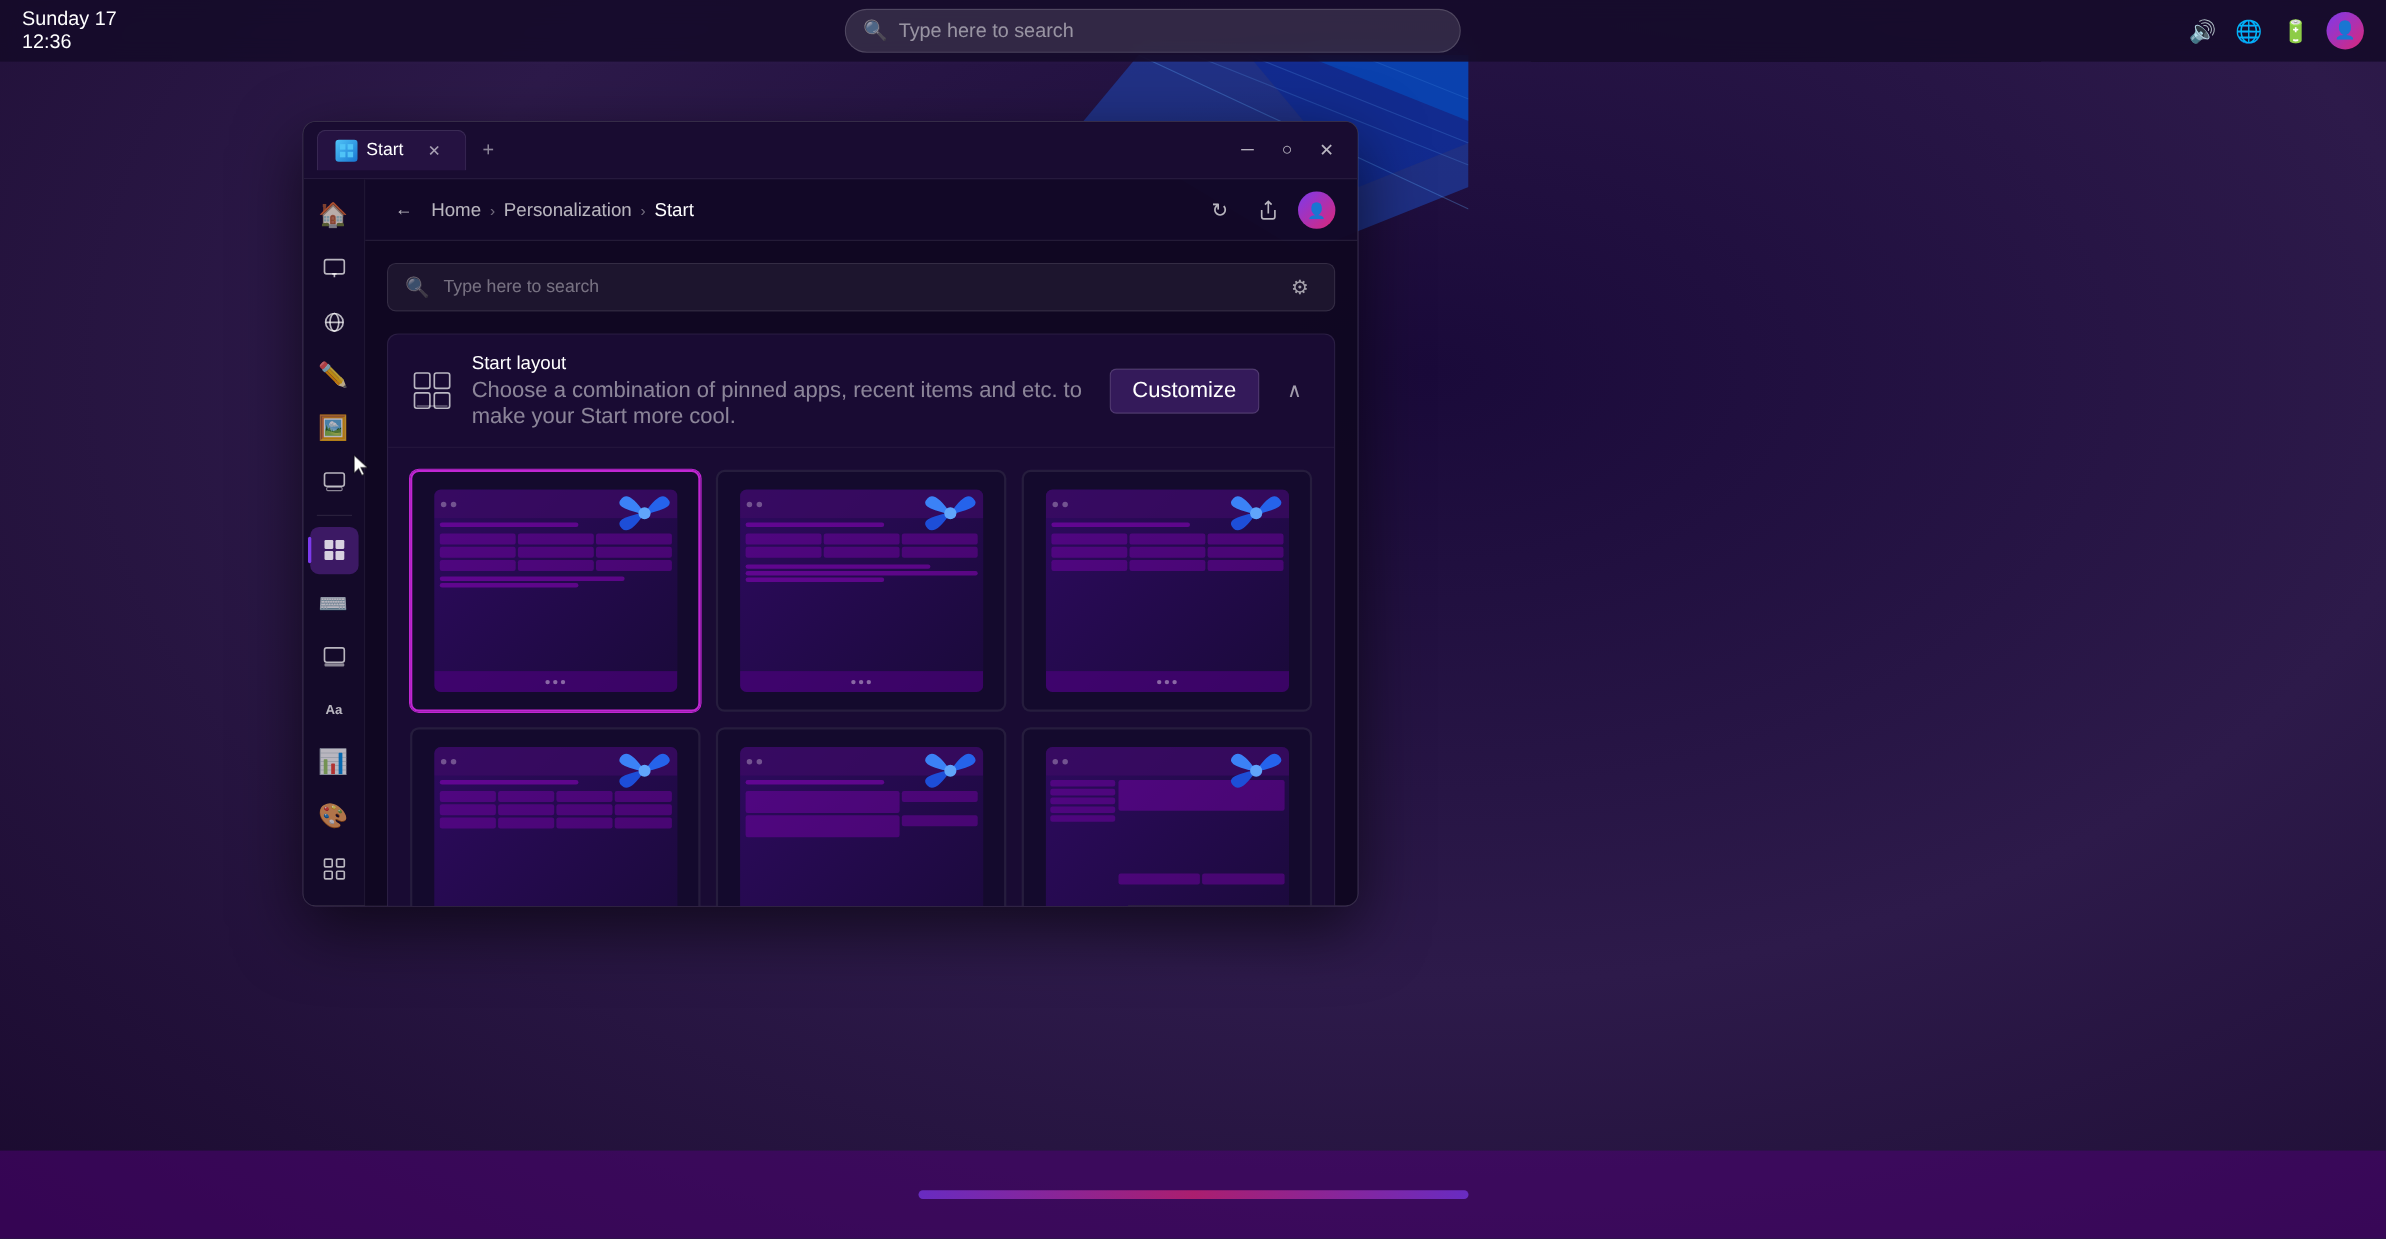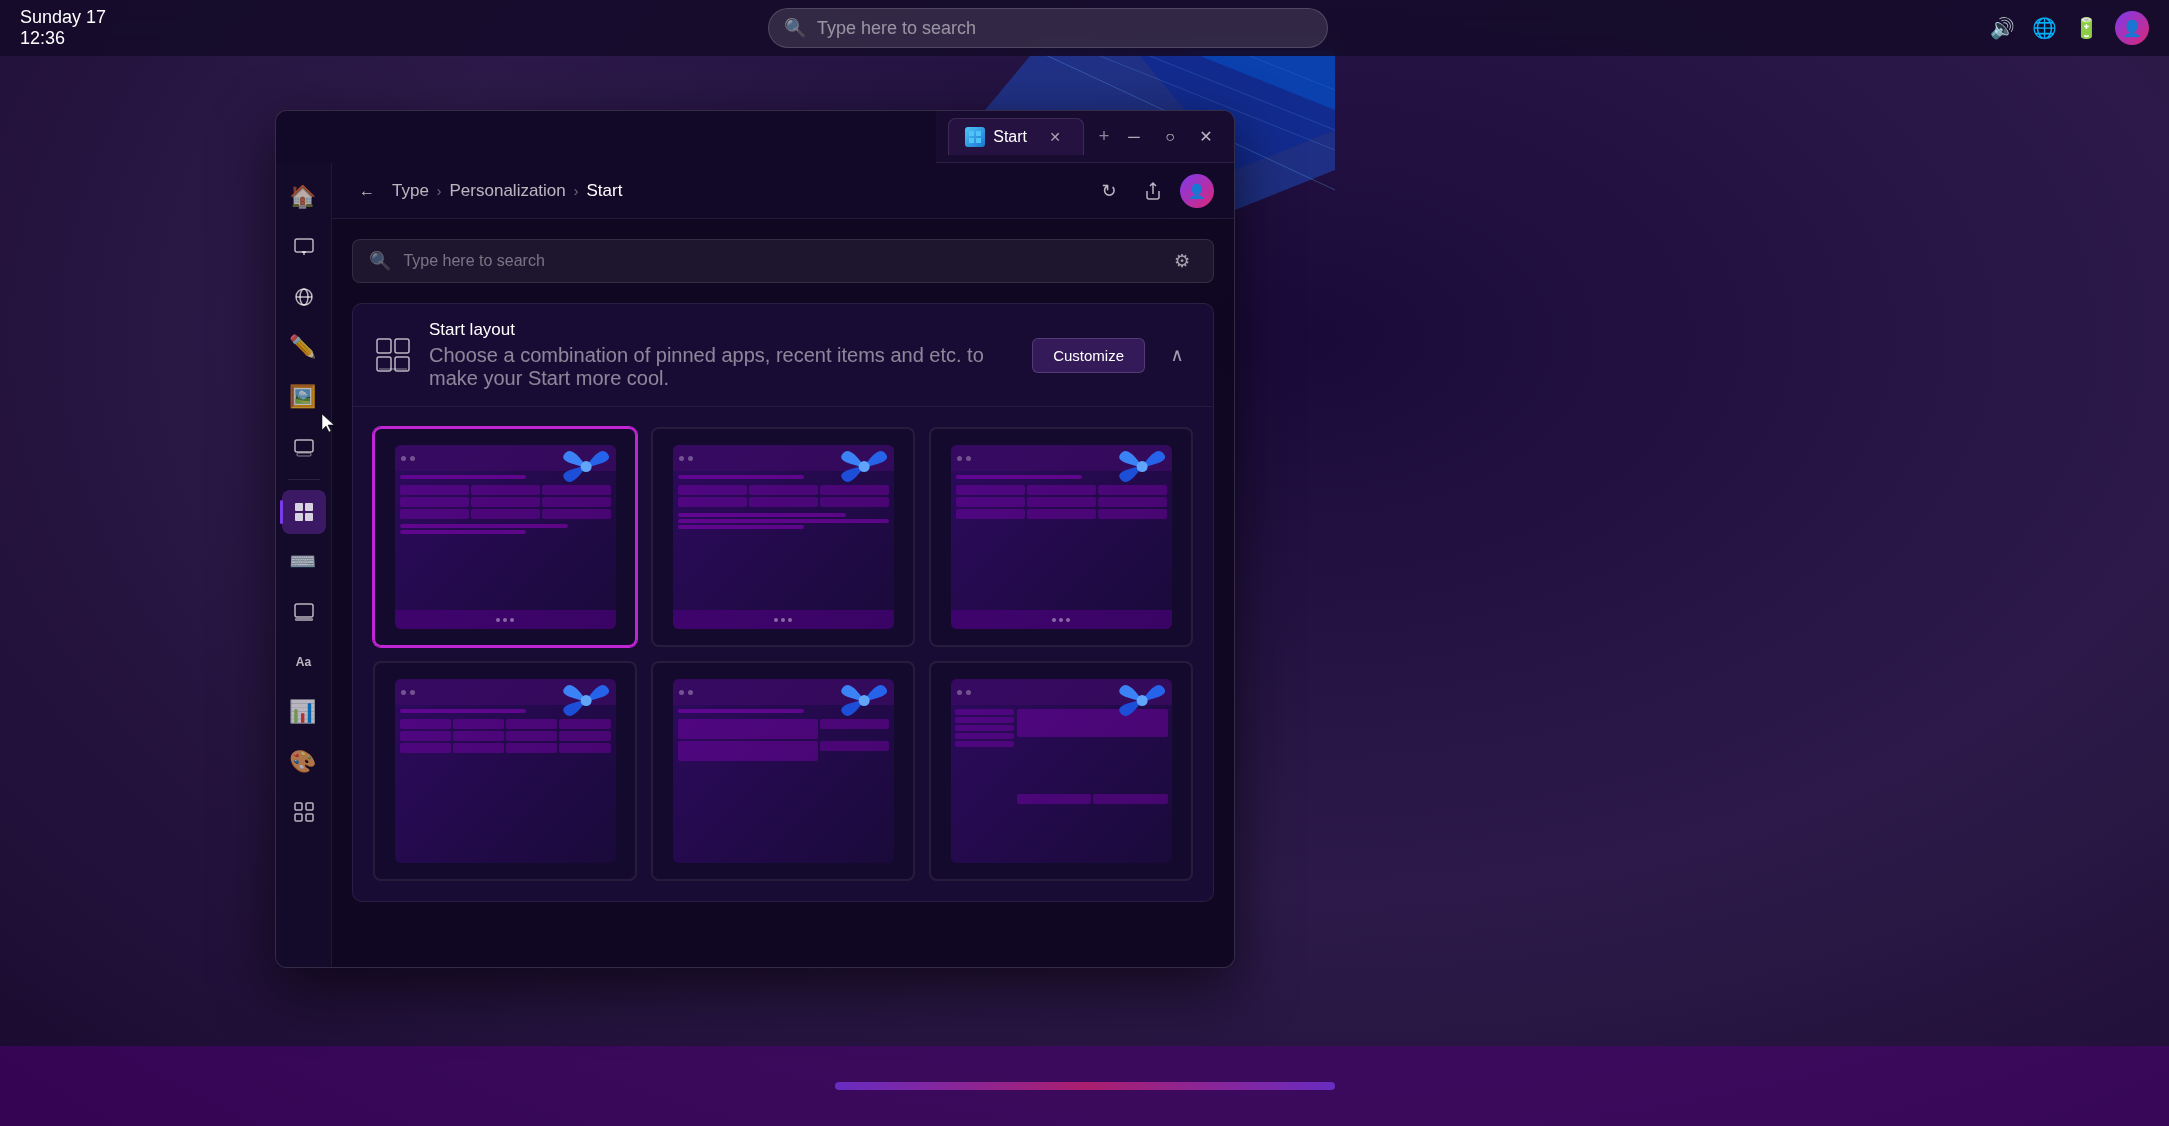--- a/index.html
+++ b/index.html
@@ -119,29 +119,28 @@
       border-radius: 4px;
       opacity: 0.7;
     }
 
     
     .window {
       position: absolute;
       top: 110px;
       left: 275px;
       width: 960px;
-      height: 858px;
+      height: 714px;
       background: rgba(18, 8, 38, 0.97);
       border-radius: 12px;
       border: 1px solid rgba(255,255,255,0.15);
       display: flex;
       flex-direction: column;
       overflow: hidden;
       box-shadow: 0 20px 60px rgba(0,0,0,0.6);
-      align-items: flex-end;
     }
 
     
     .window-titlebar {
       height: 52px;
       background: rgba(25, 12, 50, 0.98);
       display: flex;
       align-items: center;
       padding: 0 12px;
       border-bottom: 1px solid rgba(255,255,255,0.08);
@@ -414,21 +413,21 @@
     .section-desc {
       color: rgba(255,255,255,0.5);
       font-size: 20px;
     }
     .customize-btn {
       background: rgba(60, 30, 100, 0.8);
       border: 1px solid rgba(255,255,255,0.15);
       border-radius: 6px;
       color: #fff;
       padding: 8px 20px;
-      font-size: 15px;
+      font-size: 20px;
       cursor: pointer;
     }
     .collapse-btn {
       width: 32px;
       height: 32px;
       display: flex;
       align-items: center;
       justify-content: center;
       color: rgba(255,255,255,0.6);
       cursor: pointer;
@@ -674,21 +673,21 @@
           <rect x="13" y="13" width="7" height="7" rx="1" stroke="rgba(255,255,255,0.7)" stroke-width="1.5" fill="none"></rect>
         </svg>
       </div>
     </div>
 
     <div class="content">
 
       <div class="addressbar">
         <div class="addr-nav-btn">←</div>
         <div class="breadcrumb">
-          <span class="breadcrumb-item">Type</span>
+          <span class="breadcrumb-item">Home</span>
           <span class="breadcrumb-sep">›</span>
           <span class="breadcrumb-item">Personalization</span>
           <span class="breadcrumb-sep">›</span>
           <span class="breadcrumb-item current">Start</span>
         </div>
         <div class="addr-actions">
           <div class="addr-action-btn">↻</div>
           <div class="addr-action-btn">
             <svg width="20" height="20" viewBox="0 0 20 20" fill="none">
               <path d="M4 10V16C4 17 5 18 6 18H14C15 18 16 17 16 16V10" stroke="rgba(255,255,255,0.7)" stroke-width="1.5"></path>

